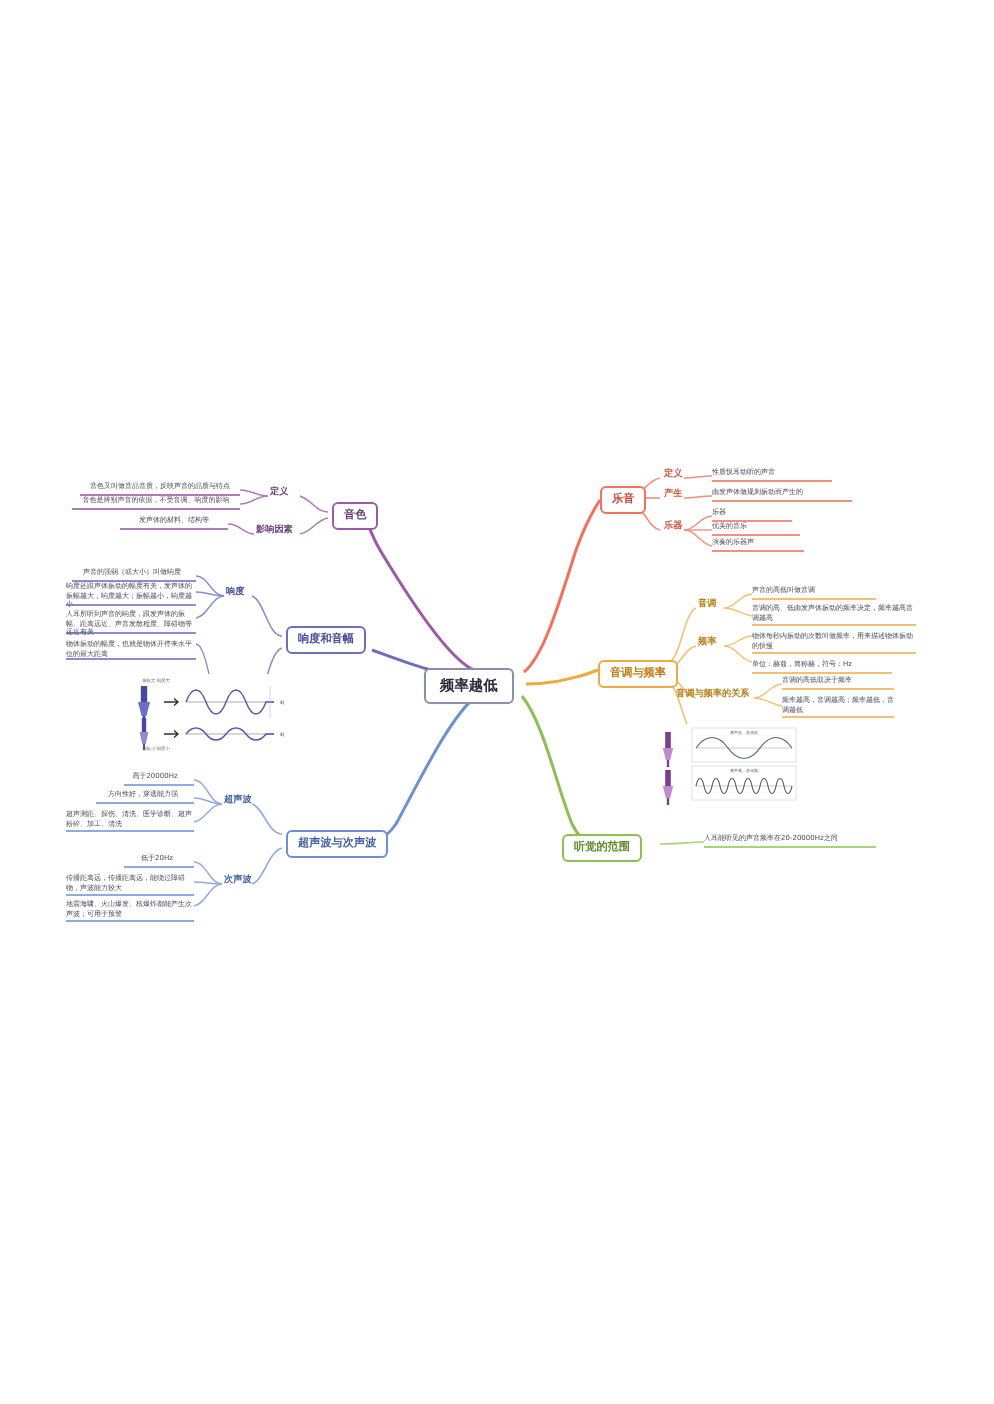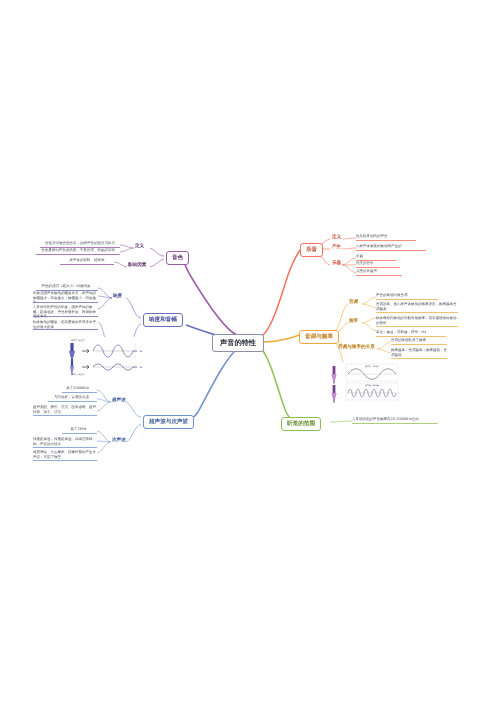--- a/index.html
+++ b/index.html
@@ -114,21 +114,21 @@
 
     <path d="M362,323 C368,323 370,318 376,318" fill="none" stroke="#f3c070" stroke-width="0.7"></path>
     <path d="M362,323 C368,323 370,330 376,331" fill="none" stroke="#f3c070" stroke-width="0.7"></path>
 
     <path d="M377,349 C383,349 385,342 391,342" fill="none" stroke="#f3c070" stroke-width="0.7"></path>
     <path d="M377,349 C383,349 385,352 391,353" fill="none" stroke="#f3c070" stroke-width="0.7"></path>
 
     <path d="M330,422 C340,422 345,421 352,421" fill="none" stroke="#a9d27a" stroke-width="0.8"></path>
   </svg>
 
-  <div class="node central" style="left:212px;top:334px;">声音的特性</div>
+  <div class="node central" style="left:212px;top:334px;">频率越低</div>
 
   <div class="node l1 purple" style="left:166px;top:251px;">音色</div>
 
   <div class="node l2 purple" style="left:134px;top:243px;">定义</div>
   <div class="node l2 purple" style="left:127px;top:262px;">影响因素</div>
 
   <div class="uline purple" style="left:40px;top:246.5px;width:80px;"></div>
   <div class="leaf c" style="left:40px;top:241px;width:80px;">音色又叫做音品音质，反映声音的品质与特点</div>
 
   <div class="uline purple" style="left:36px;top:253.5px;width:84px;"></div>

